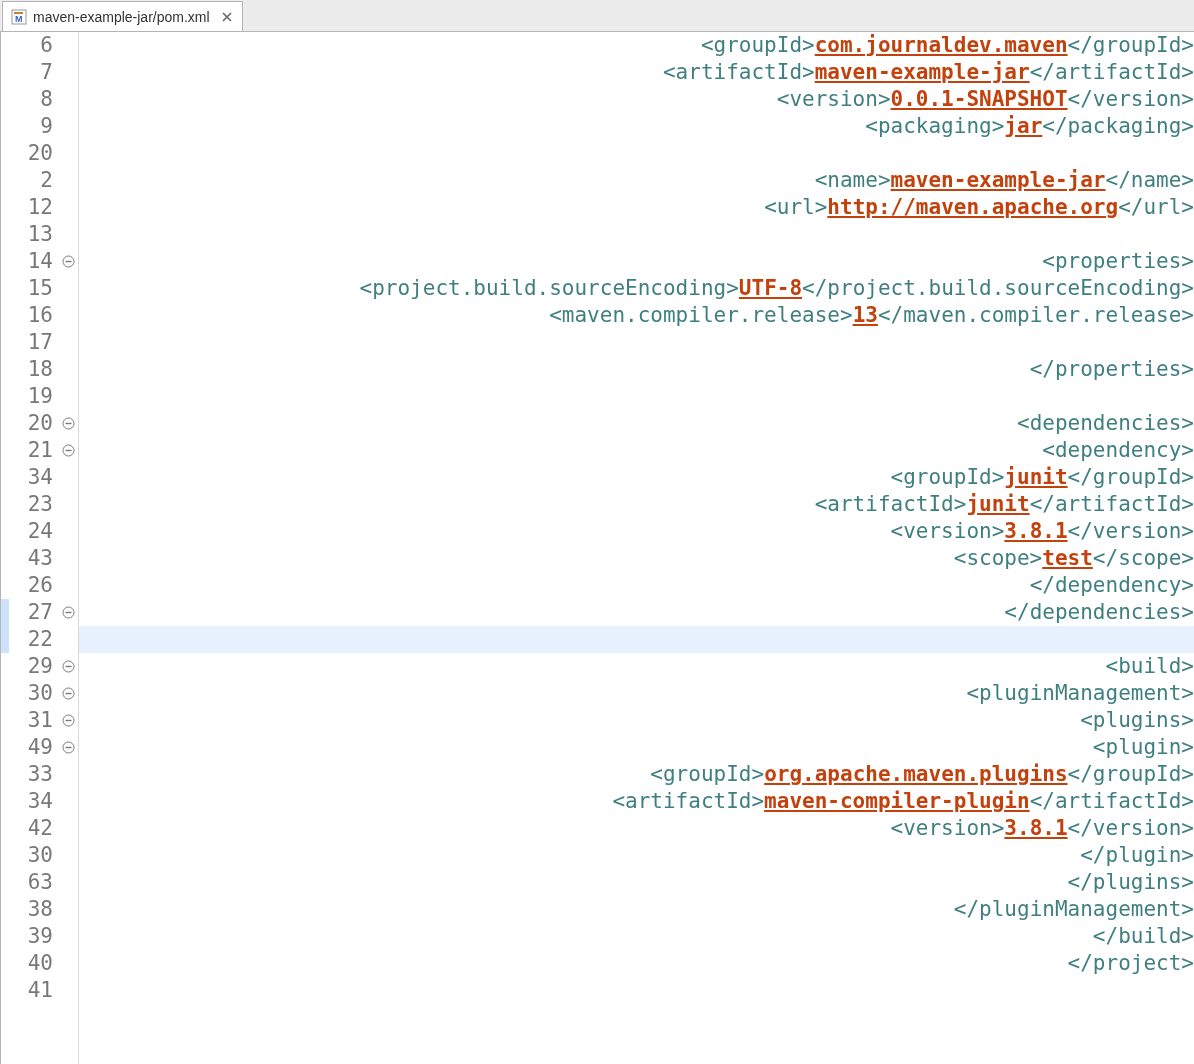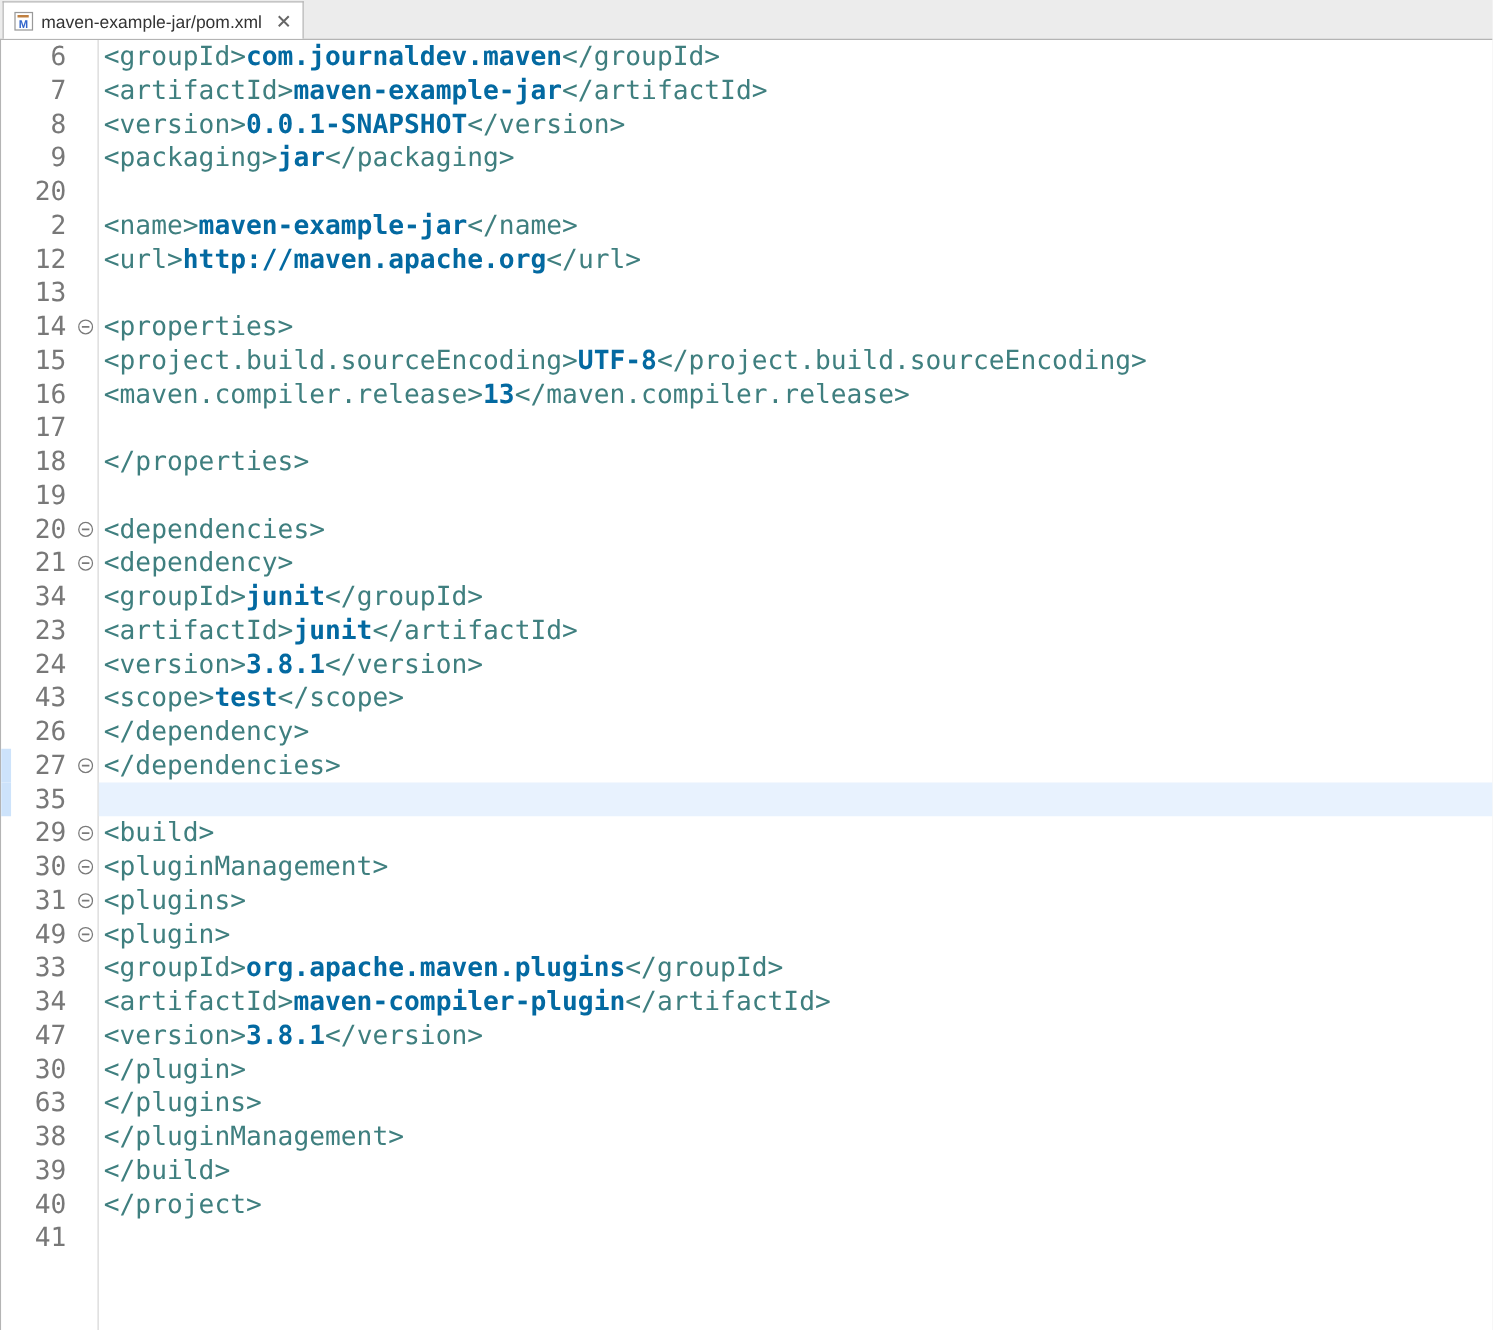--- a/index.html
+++ b/index.html
@@ -84,35 +84,35 @@
   white-space: pre;
   position: relative;
 }
 .gline, .fline, .cline, .chline {
   height: 27px;
   display: flex;
   align-items: center;
 }
 .gline { justify-content: flex-end; padding-right: 6px; }
 .fline { justify-content: flex-start; padding-left: 1px; }
-.cline { padding-left: 4px; }
+.cline { padding-left: 4px; justify-content: flex-end; }
 .chline { height: 27px; }
 .fold-marker {
   width: 13px;
   height: 13px;
   display: inline-flex;
   align-items: center;
   justify-content: center;
   cursor: pointer;
 }
 .fold-marker svg { width: 13px; height: 13px; }
 .hl { background: #e8f2fe; }
 .hlbar { background: #cde3fb; width:100%; height:100%; }
 .tag { color: #3f7f7f; }
-.txt { color: #0369a1; font-weight: bold; }
+.txt { color: #c2410c; font-weight: bold; text-decoration: underline; }
 </style>
 </head>
 <body>
 
 <div class="tab-bar">
   <div class="tab">
     <span class="tab-icon">
       <svg viewBox="0 0 16 16">
         <rect x="1" y="1" width="14" height="14" fill="#fff" stroke="#999" stroke-width="1"></rect>
         <path d="M3 3 L12 3 L12 5 L3 5 Z" fill="#c08040"></path>
@@ -187,28 +187,28 @@
       <div class="gline">18</div>
       <div class="gline">19</div>
       <div class="gline">20</div>
       <div class="gline">21</div>
       <div class="gline">34</div>
       <div class="gline">23</div>
       <div class="gline">24</div>
       <div class="gline">43</div>
       <div class="gline">26</div>
       <div class="gline">27</div>
-      <div class="gline">35</div>
+      <div class="gline">22</div>
       <div class="gline">29</div>
       <div class="gline">30</div>
       <div class="gline">31</div>
       <div class="gline">49</div>
       <div class="gline">33</div>
       <div class="gline">34</div>
-      <div class="gline">47</div>
+      <div class="gline">42</div>
       <div class="gline">30</div>
       <div class="gline">63</div>
       <div class="gline">38</div>
       <div class="gline">39</div>
       <div class="gline">40</div>
       <div class="gline">41</div>
     </div>
   <div class="fold-col" id="fold-col">
       <div class="fline"></div>
       <div class="fline"></div>

